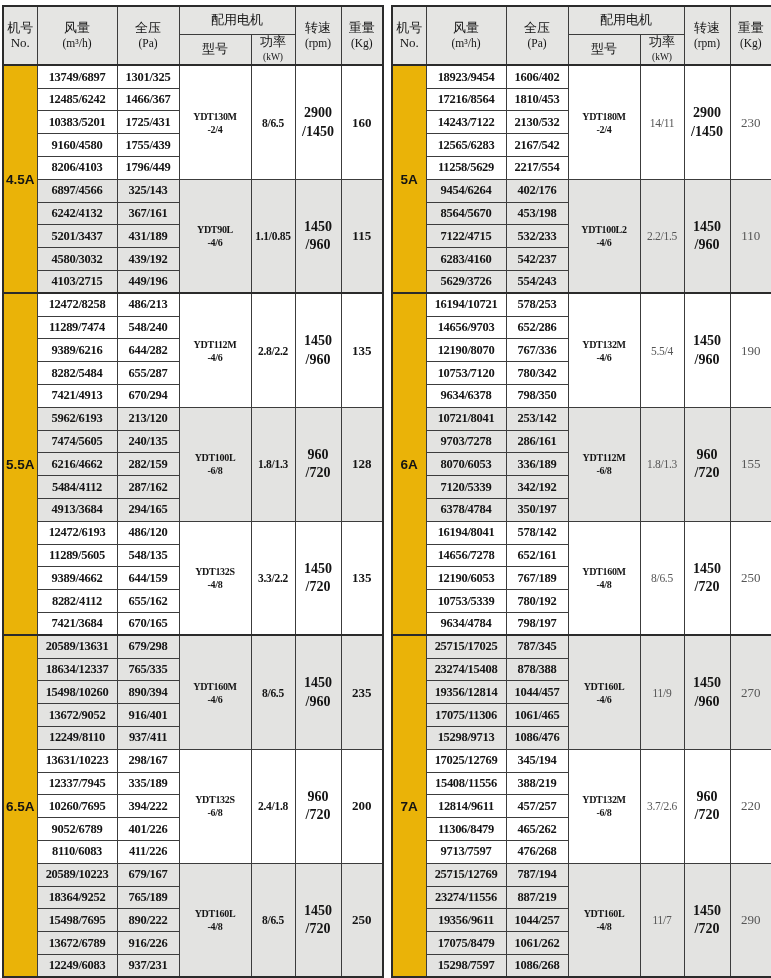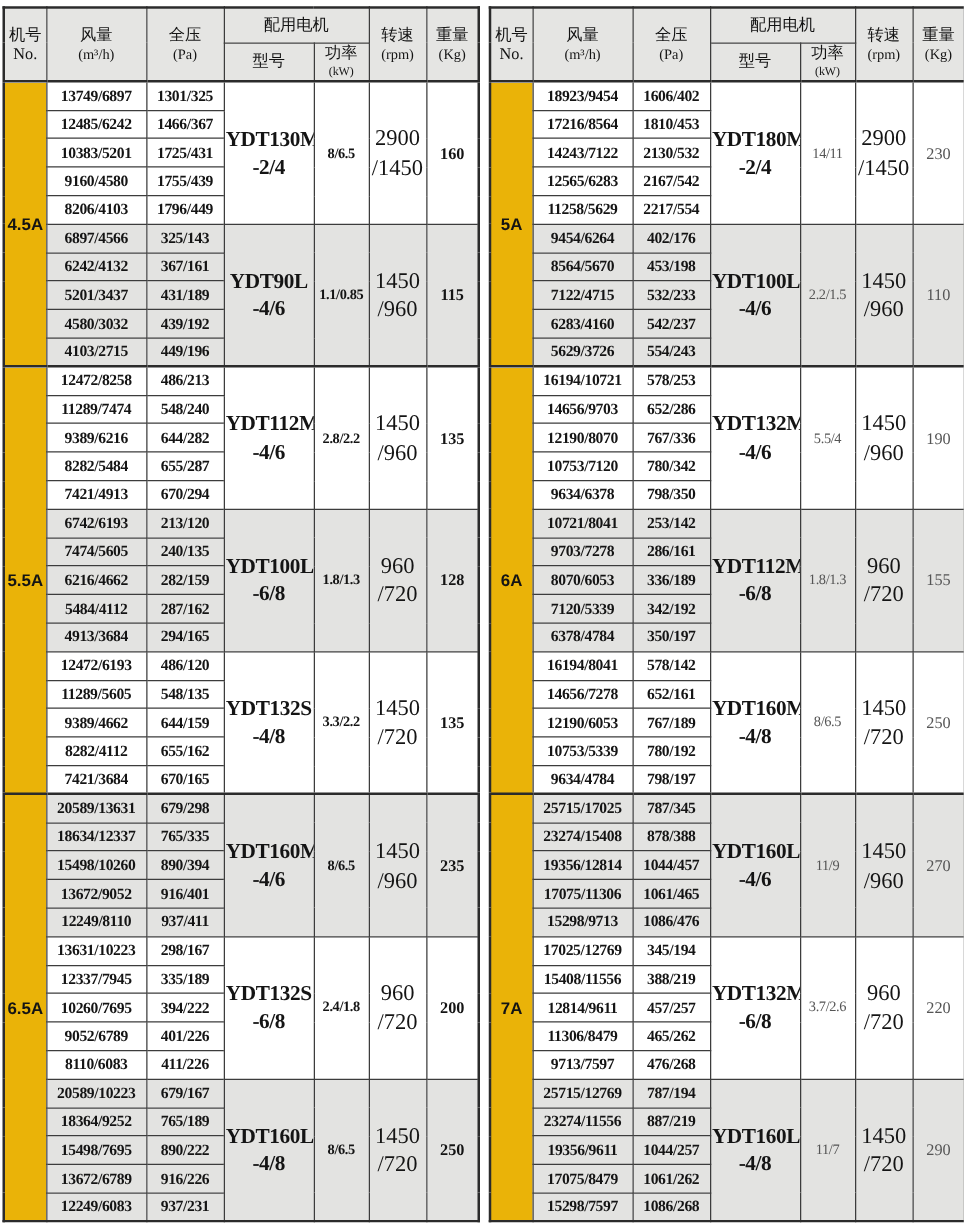--- a/index.html
+++ b/index.html
@@ -9,22 +9,22 @@
         font-family:"Liberation Serif","DejaVu Serif",serif;color:#141414;overflow:hidden;}
   thead th{background:#e5e5e3;font-weight:normal;font-size:13px;line-height:1.15;}
   thead tr.h1{height:28px;}
   thead tr.h2{height:25px;}
   thead .unit{font-size:11.5px;}
   thead .kw{font-size:9.5px;}
   tbody tr{height:22.8px;}
   tr.sec-start td{border-top:2px solid #2b2b2b;}
   td.c-no{font-weight:bold;font-size:13.5px;background:#eab308;font-family:"Liberation Sans","DejaVu Sans",sans-serif;}
   td.c-data{font-weight:bold;font-size:12.5px;letter-spacing:-0.3px;}
-  td.c-model{font-weight:bold;font-size:17px;line-height:1.3;letter-spacing:-0.3px;}
-  td.c-speed{font-weight:normal;font-size:18px;line-height:1.3;}
+  td.c-model{font-weight:bold;font-size:10px;line-height:1.3;letter-spacing:-0.3px;}
+  td.c-speed{font-weight:bold;font-size:14px;line-height:1.3;}
   td.c-power{font-size:11.5px;letter-spacing:-0.3px;}
   td.c-weight{font-size:13px;text-align:center;}
   table.t-left td.c-power,table.t-left td.c-weight{font-weight:bold;color:#141414;}
   table.t-right td.c-power,table.t-right td.c-weight{font-weight:normal;color:#555;}
   td.shaded{background:#e3e3e1;}
 </style>
 </head>
 <body>
 
 <div class="page">
@@ -121,21 +121,21 @@
         </tr>
         <tr>
           <td class="c-data">8282/5484</td>
           <td class="c-data">655/287</td>
         </tr>
         <tr>
           <td class="c-data">7421/4913</td>
           <td class="c-data">670/294</td>
         </tr>
         <tr>
-          <td class="c-data shaded">6742/6193</td>
+          <td class="c-data shaded">5962/6193</td>
           <td class="c-data shaded">213/120</td>
           <td class="c-model shaded" rowspan="5">YDT100L<br>-6/8</td>
           <td class="c-power shaded" rowspan="5">1.8/1.3</td>
           <td class="c-speed shaded" rowspan="5">960<br>/720</td>
           <td class="c-weight shaded" rowspan="5">128</td>
         </tr>
         <tr>
           <td class="c-data shaded">7474/5605</td>
           <td class="c-data shaded">240/135</td>
         </tr>

